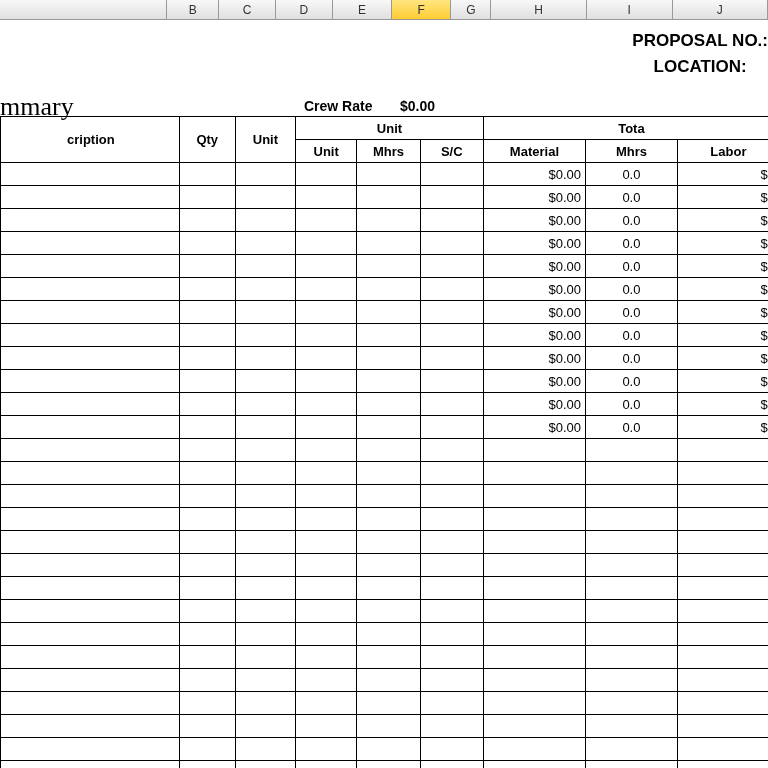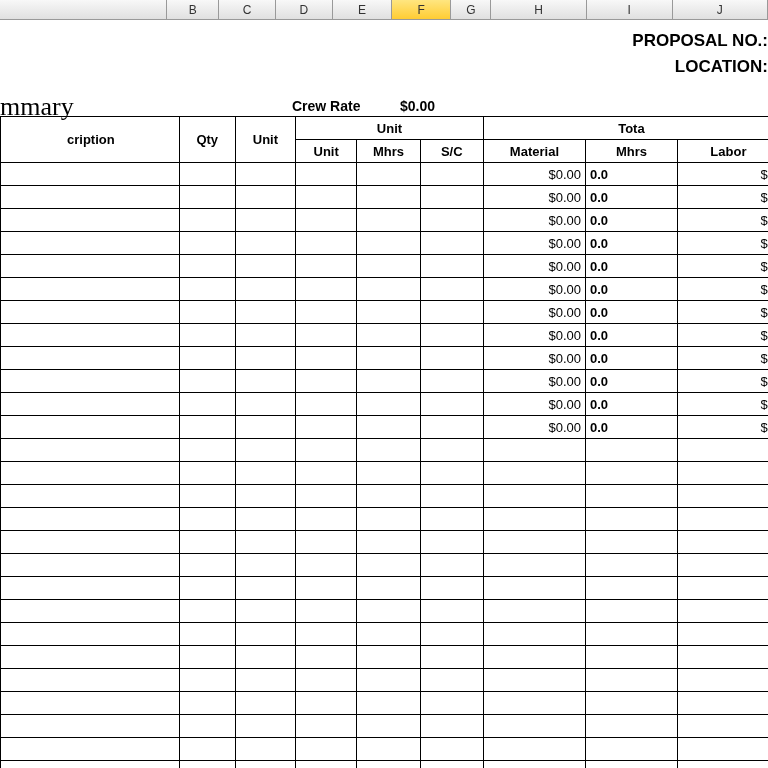--- a/index.html
+++ b/index.html
@@ -36,31 +36,31 @@
   .info-right {
     position: absolute;
     top: 8px;
     right: 0;
     text-align: right;
     font-weight: bold;
     font-size: 17px;
     line-height: 26px;
     font-family: Arial, sans-serif;
   }
-  .info-right div { white-space: nowrap; }
+  .info-right div { white-space: nowrap; text-align: center; }
   .summary-label {
     position: absolute;
     left: 0;
     top: 72px;
     font-size: 26px;
     font-family: "Times New Roman", serif;
   }
   .crew-rate {
     position: absolute;
-    left: 292px;
+    left: 304px;
     top: 78px;
     font-weight: bold;
     font-size: 14px;
   }
   .crew-rate-val {
     position: absolute;
     left: 400px;
     top: 78px;
     font-weight: bold;
     font-size: 14px;
@@ -78,21 +78,21 @@
     overflow: hidden;
     white-space: nowrap;
   }
   table.sheet th {
     font-weight: bold;
     text-align: center;
     background: #fff;
   }
   .desc-th { text-align: center; padding-left: 6px !important; }
   td.money { text-align: right; }
-  td.dec { text-align: left; font-weight: bold; }
+  td.dec { text-align: center; }
   .col-desc  { width: 175px; }
   .col-qty   { width: 55px; }
   .col-unit  { width: 59px; }
   .col-matl  { width: 60px; }
   .col-mhrs  { width: 62px; }
   .col-sc    { width: 62px; }
   .col-tmat  { width: 100px; }
   .col-tmhrs { width: 90px; }
   .col-tlab  { width: 100px; }
 </style>

